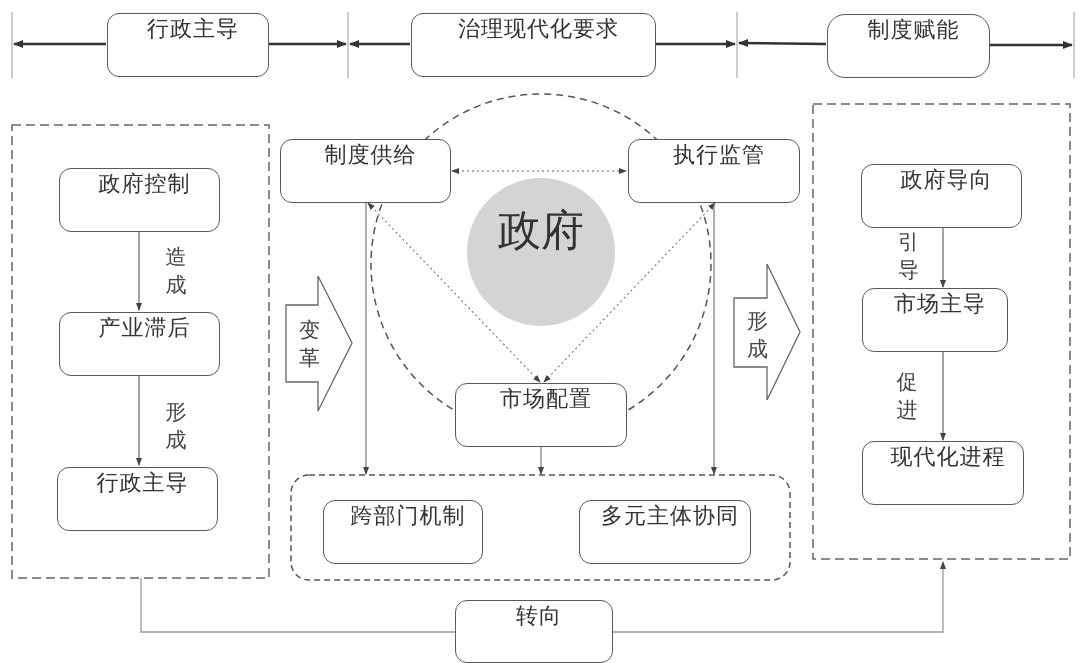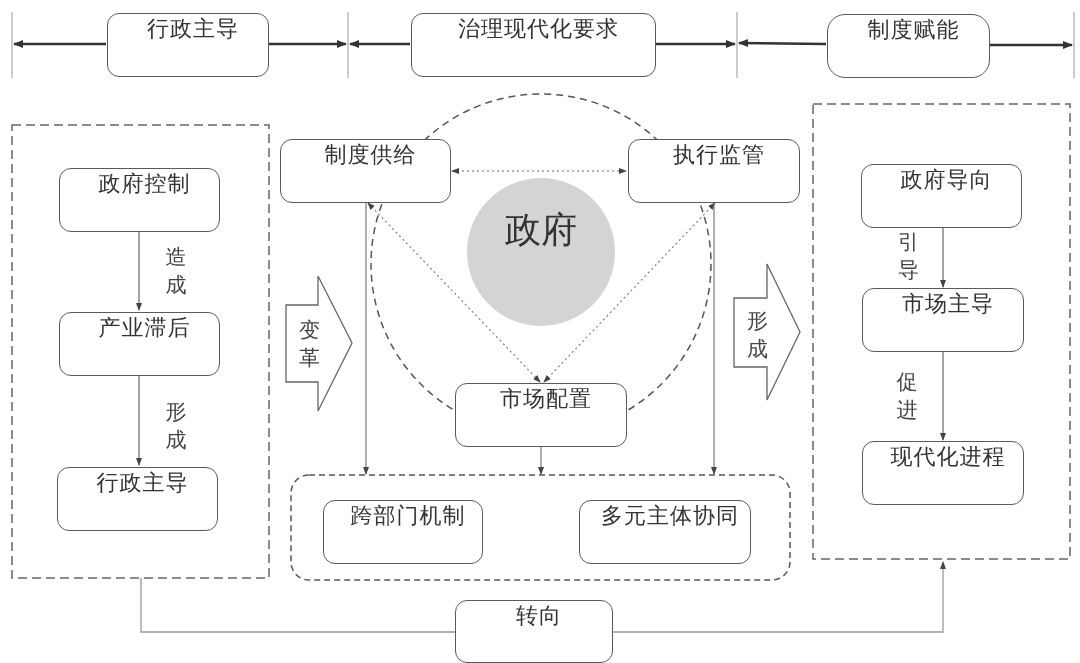--- a/index.html
+++ b/index.html
@@ -4,21 +4,21 @@
 <style>
   html, body { margin: 0; padding: 0; background: #ffffff; }
   body { width: 1080px; height: 663px; position: relative; overflow: hidden;
          font-family: "DejaVu Sans", "Liberation Sans", sans-serif; color: #333333; }
   #diagram { position: absolute; left: 0; top: 0; }
   .box { position: absolute; box-sizing: border-box; border: 1.6px solid #5a5a5a; border-radius: 12px;
          background: #ffffff; display: flex; align-items: flex-start; justify-content: center;
          font-size: 22px; color: #333333; letter-spacing: 1px; white-space: nowrap; padding-left: 10px; }
   .vlabel { position: absolute; font-size: 21px; color: #444444; line-height: 28px; width: 24px; text-align: center; }
   .arrow-label { position: absolute; font-size: 21px; color: #444444; line-height: 28px; width: 24px; text-align: left; }
-  .center-text { position: absolute; font-size: 36px; color: #333333; line-height: 44px; text-align: center; width: 160px; }
+  .center-text { position: absolute; font-size: 43px; color: #333333; line-height: 44px; text-align: center; width: 160px; }
 </style>
 </head>
 <body>
 
 <svg id="diagram" width="1080" height="663" viewBox="0 0 1080 663">
   <defs>
     <marker id="ah" markerWidth="10" markerHeight="10" refX="9" refY="5" orient="auto" markerUnits="userSpaceOnUse">
       <path d="M0,1 L10,5 L0,9 z" fill="#333"></path>
     </marker>
     <marker id="ahs" markerWidth="8" markerHeight="8" refX="7" refY="4" orient="auto" markerUnits="userSpaceOnUse">
@@ -112,21 +112,21 @@
 <div class="box" style="left:579px;top:500px;width:172px;height:64px;">
     <span>多元主体协同</span>
   </div>
 
 <div class="arrow-label" style="left:299px;top:316px;">变革</div>
 <div class="arrow-label" style="left:747px;top:307px;">形成</div>
 
 <div class="box" style="left:861px;top:164px;width:161px;height:64px;">
     <span>政府导向</span>
   </div>
-<div class="box" style="left:862px;top:288px;width:162px;height:64px;">
+<div class="box" style="left:862px;top:288px;width:146px;height:64px;">
     <span>市场主导</span>
   </div>
 <div class="box" style="left:862px;top:441px;width:162px;height:64px;">
     <span>现代化进程</span>
   </div>
 <div class="vlabel" style="left:895px;top:228px;text-align:right;">引导</div>
 <div class="vlabel" style="left:895px;top:368px;">促进</div>
 
 <div class="box" style="left:455px;top:600px;width:158px;height:63px;">
     <span>转向</span>

